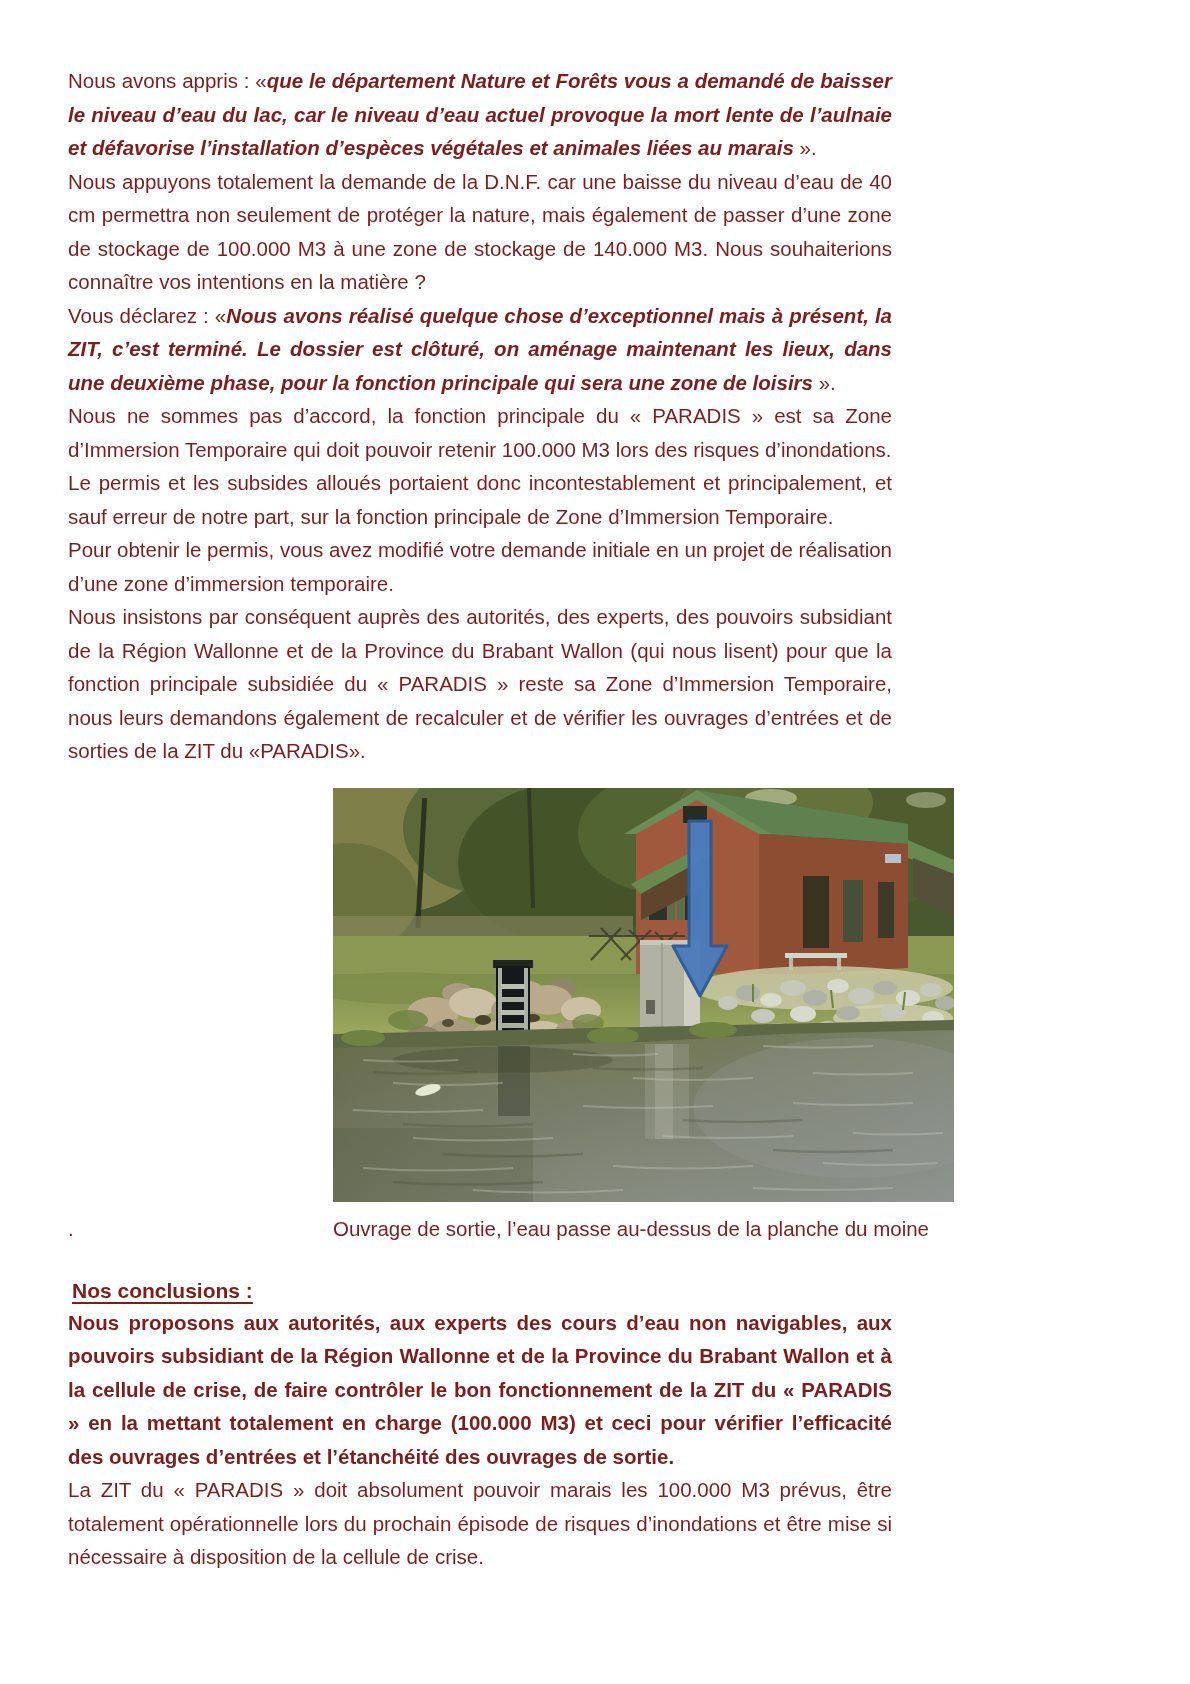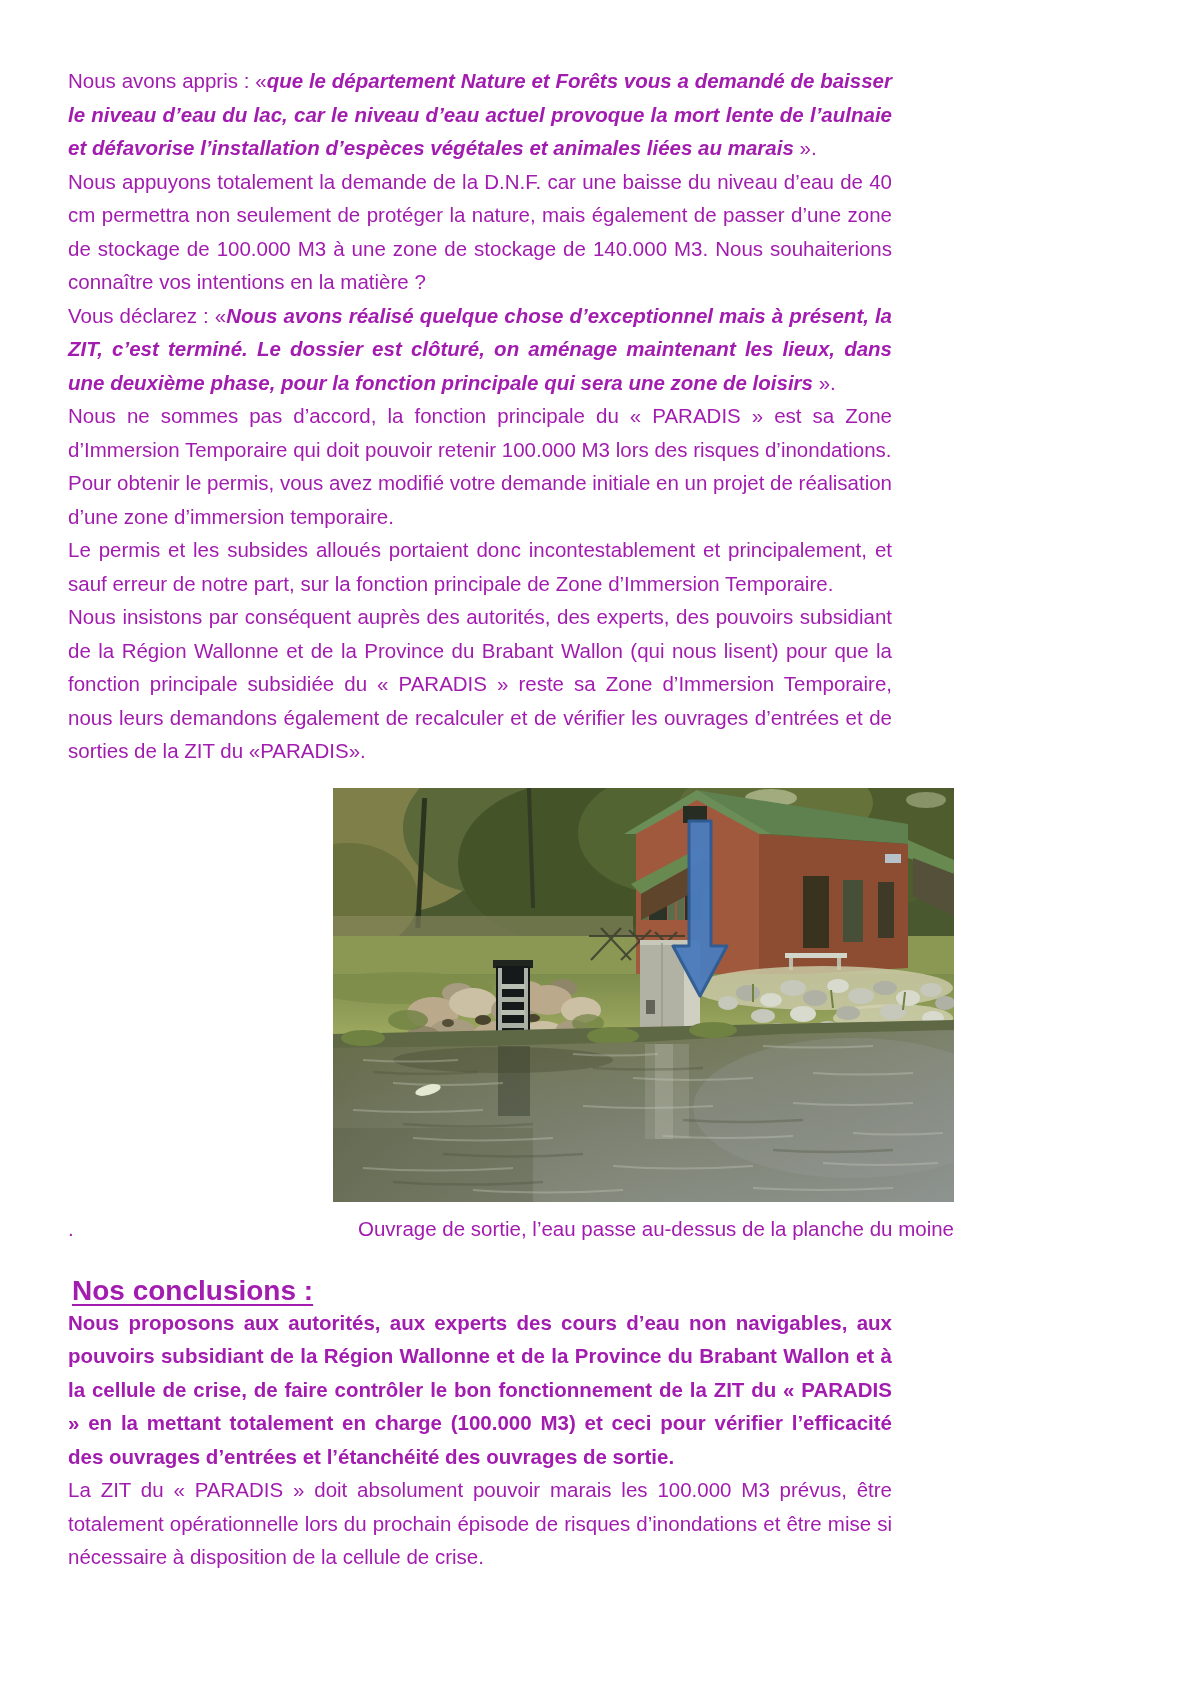--- a/index.html
+++ b/index.html
@@ -5,44 +5,44 @@
   html,body{margin:0;padding:0;background:#ffffff;}
   .page{
     position:relative;
     width:986px;height:1684px;
     background:#ffffff;
     box-sizing:border-box;
     padding:64px 94px 0 68px;
     font-family:"Liberation Sans",sans-serif;
     font-size:20.5px;
     line-height:33.5px;
-    color:#a21caf;
+    color:#7f1d1d;
     overflow:hidden;
   }
   p.para{margin:0;text-align:justify;}
   .quote{font-weight:700;font-style:italic;}
   .italic{font-style:italic;}
   .mt-block{margin-top:32px;}
   .photo-wrap{
     margin:20px 0 0 265px;
     width:621px;height:414px;
     line-height:0;
   }
   .caption-row{
     position:relative;
     margin-top:10px;
     height:34px;
     line-height:34px;
   }
   .cap-dot{position:absolute;left:0;top:0;}
-  .cap-text{display:block;margin-left:265px;width:621px;text-align:right;}
+  .cap-text{display:block;margin-left:265px;width:621px;text-align:left;}
   h2.conclusions{
     margin:30px 0 0 0;
     padding-left:4px;
-    font-size:28px;
+    font-size:21px;
     font-weight:700;
     text-decoration:underline;
     text-underline-offset:4px;
     line-height:30px;
   }
   .concl-para{margin-top:22px;font-weight:bold;}
   .concl-para2{margin-top:0;}
   .concl-para3{margin-top:24px;}
 </style>
 </head>
@@ -50,22 +50,22 @@
 
 <div class="page">
 
   <p class="para"><span>Nous avons appris : «</span><span class="quote">que le département Nature et Forêts vous a demandé de baisser le niveau d’eau du lac, car le niveau d’eau actuel provoque la mort lente de l’aulnaie et défavorise l’installation d’espèces végétales et animales liées au marais</span><span> ».</span></p>
 
   <p class="para">Nous appuyons totalement la demande de la D.N.F. car une baisse du niveau d’eau de 40 cm permettra non seulement de protéger la nature, mais également de passer d’une zone de stockage de 100.000 M3 à une zone de stockage de 140.000 M3. Nous souhaiterions connaître vos intentions en la matière ?</p>
 
   <p class="para mt-block"><span>Vous déclarez : «</span><span class="quote">Nous avons réalisé quelque chose d’exceptionnel mais à présent, la ZIT, c’est terminé. Le dossier est clôturé, on aménage maintenant les lieux, dans une deuxième phase, pour la fonction principale qui sera une zone de loisirs</span><span> ».</span></p>
 
   <p class="para">Nous ne sommes pas d’accord, la fonction principale du « PARADIS » est sa Zone d’Immersion Temporaire qui doit pouvoir retenir 100.000 M3 lors des risques d’inondations.</p>
+  <p class="para">Le permis et les subsides alloués portaient donc incontestablement et principalement, et sauf erreur de notre part, sur la fonction principale de Zone d’Immersion Temporaire.</p>
   <p class="para">Pour obtenir le permis, vous avez modifié votre demande initiale en un projet de réalisation d’une zone d’immersion temporaire.</p>
-  <p class="para">Le permis et les subsides alloués portaient donc incontestablement et principalement, et sauf erreur de notre part, sur la fonction principale de Zone d’Immersion Temporaire.</p>
   <p class="para">Nous insistons par conséquent auprès des autorités, des experts, des pouvoirs subsidiant de la Région Wallonne et de la Province du Brabant Wallon (qui nous lisent) pour que la fonction principale subsidiée du « PARADIS » reste sa Zone d’Immersion Temporaire, nous leurs demandons également de recalculer et de vérifier les ouvrages d’entrées et de sorties de la ZIT du «PARADIS».</p>
 
   <div class="photo-wrap">
     <svg width="621" height="414" viewBox="0 0 621 414">
       <defs>
         <linearGradient id="wg" x1="0" y1="0" x2="0" y2="1">
           <stop offset="0" stop-color="#707550"></stop>
           <stop offset="0.45" stop-color="#7b8070"></stop>
           <stop offset="1" stop-color="#8b9089"></stop>
         </linearGradient>

